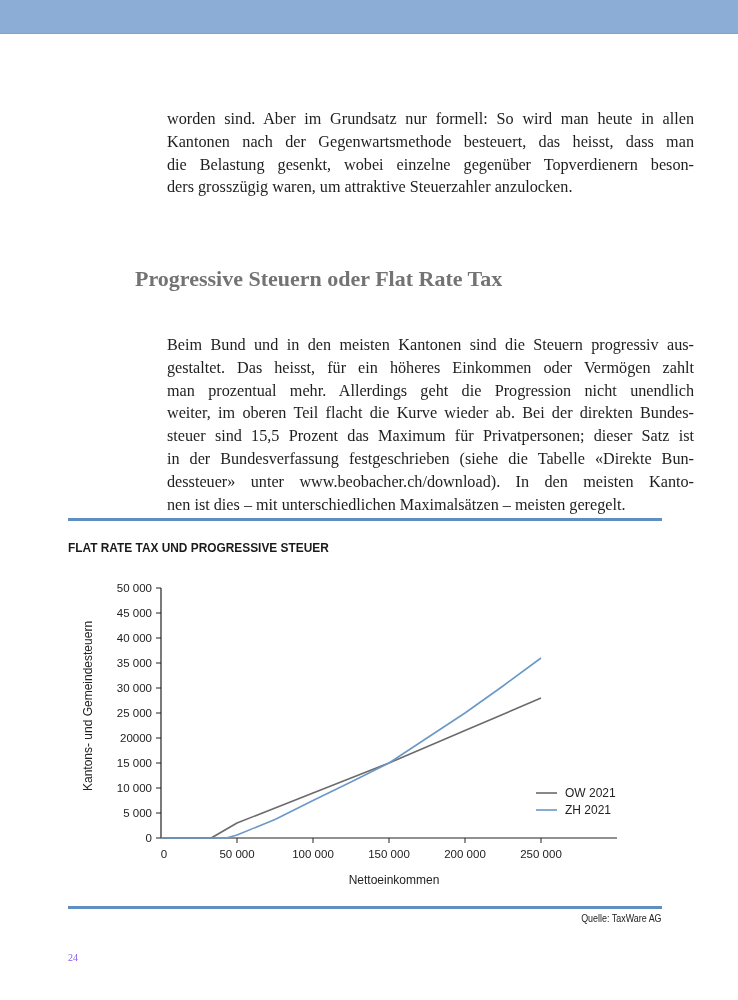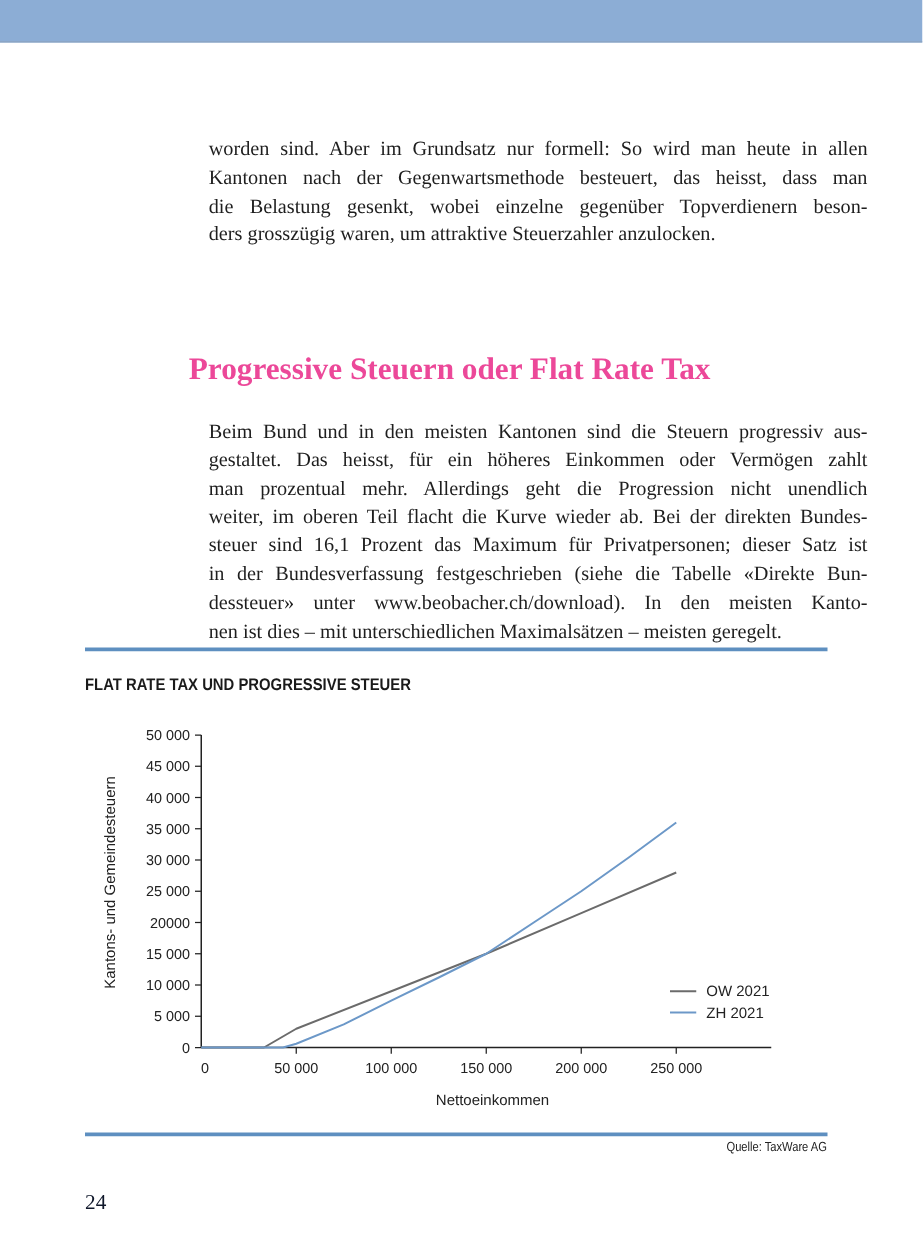--- a/index.html
+++ b/index.html
@@ -2,29 +2,29 @@
 <html><head>
 <meta charset="utf-8">
 <style>
   html, body { margin: 0; padding: 0; }
   body { width: 738px; height: 1000px; background: #ffffff; position: relative; overflow: hidden; font-family: "Liberation Serif", "DejaVu Serif", serif; color: #1e1e1e; }
   .topbar { position: absolute; left: 0; top: 0; width: 738px; height: 33px; background: #8cadd5; border-bottom: 1px solid #8aa2c0; }
   .para { position: absolute; left: 149px; width: 527px; font-size: 16.2px; line-height: 22.8px; text-align: justify; margin: 18px; }
   .para span.line { display: block; text-align: justify; text-align-last: justify; white-space: nowrap; }
   .para span.line.last { text-align-last: left; }
   .p1 { top: 90px; }
-  .h2 { position: absolute; left: 135px; top: 266px; font-size: 25px; font-weight: bold; margin: 16px; color: #ec4899; }
+  .h2 { position: absolute; left: 135px; top: 266px; font-size: 22px; font-weight: bold; margin: 0; color: #737373; }
   .p2 { top: 316px; }
   .rule { position: absolute; left: 68px; width: 594px; height: 3px; background: #5e8fc0; }
   .rule.r1 { top: 518px; }
   .rule.r2 { top: 906px; }
   .chart-title { position: absolute; left: 68px; top: 540px; font-family: "Liberation Sans", "DejaVu Sans", sans-serif; font-weight: bold; font-size: 13.5px; color: #1a1a1a; letter-spacing: 0px; transform: scaleX(0.88); transform-origin: left; }
   .chart { position: absolute; left: 60px; top: 575px; width: 600px; height: 320px; }
   .source { position: absolute; right: 76px; top: 912px; font-family: "Liberation Sans", "DejaVu Sans", sans-serif; font-size: 10.5px; color: #222; transform: scaleX(0.85); transform-origin: right; }
-  .pagenum { position: absolute; left: 68px; top: 952px; font-size: 17px; color: #0f172a; }
+  .pagenum { position: absolute; left: 68px; top: 952px; font-size: 10px; color: #8b5cf6; }
   svg text { font-family: "Liberation Sans", "DejaVu Sans", sans-serif; fill: #222; }
 </style>
 </head>
 <body>
 
 <div class="topbar"></div>
 
 <div class="para p1">
   <span class="line">worden sind. Aber im Grundsatz nur formell: So wird man heute in allen</span>
   <span class="line">Kantonen nach der Gegenwartsmethode besteuert, das heisst, dass man</span>
@@ -32,21 +32,21 @@
   <span class="line last">ders grosszügig waren, um attraktive Steuerzahler anzulocken.</span>
 </div>
 
 <h2 class="h2">Progressive Steuern oder Flat Rate Tax</h2>
 
 <div class="para p2">
   <span class="line">Beim Bund und in den meisten Kantonen sind die Steuern progressiv aus-</span>
   <span class="line">gestaltet. Das heisst, für ein höheres Einkommen oder Vermögen zahlt</span>
   <span class="line">man prozentual mehr. Allerdings geht die Progression nicht unendlich</span>
   <span class="line">weiter, im oberen Teil flacht die Kurve wieder ab. Bei der direkten Bundes-</span>
-  <span class="line">steuer sind 16,1 Prozent das Maximum für Privatpersonen; dieser Satz ist</span>
+  <span class="line">steuer sind 15,5 Prozent das Maximum für Privatpersonen; dieser Satz ist</span>
   <span class="line">in der Bundesverfassung festgeschrieben (siehe die Tabelle «Direkte Bun-</span>
   <span class="line">dessteuer» unter www.beobacher.ch/download). In den meisten Kanto-</span>
   <span class="line last">nen ist dies – mit unterschiedlichen Maximalsätzen – meisten geregelt.</span>
 </div>
 
 <div class="rule r1"></div>
 <div class="chart-title">FLAT RATE TAX UND PROGRESSIVE STEUER</div>
 
 <svg class="chart" width="600" height="320" viewBox="0 0 600 320" id="chart-svg">
     <line x1="101" y1="13" x2="101" y2="263" stroke="#222" stroke-width="1.2"></line>

